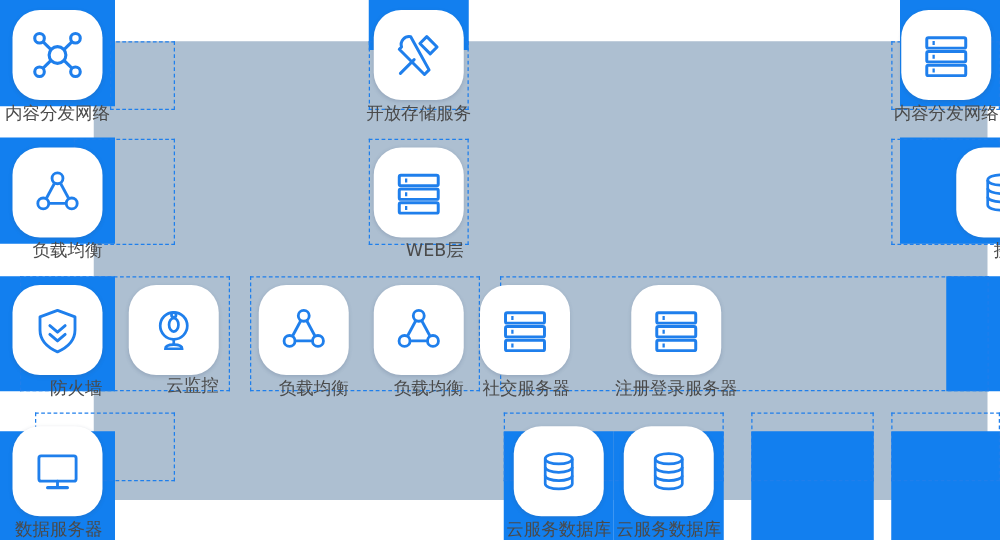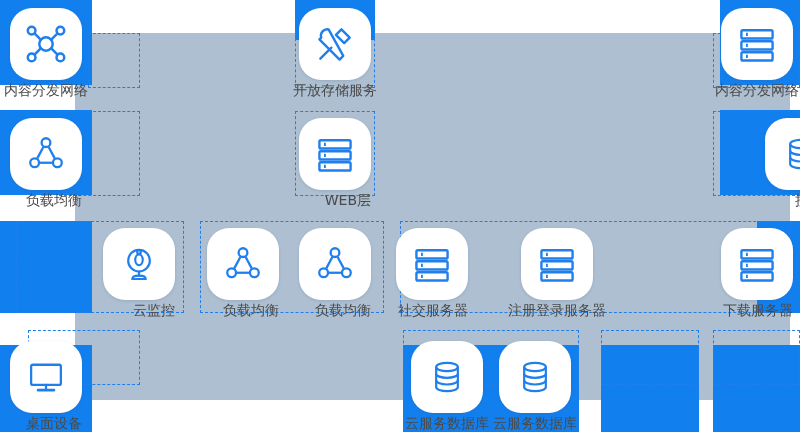--- a/index.html
+++ b/index.html
@@ -154,22 +154,34 @@
           <ellipse cx="24" cy="12" rx="13" ry="5"></ellipse>
           <path d="M11 12v8c0 2.8 5.8 5 13 5s13-2.2 13-5v-8"></path>
           <path d="M11 20v8c0 2.8 5.8 5 13 5s13-2.2 13-5v-8"></path>
           <path d="M11 28v8c0 2.8 5.8 5 13 5s13-2.2 13-5v-8"></path>
         </svg>
       </span>
     </div>
     <div class="lbl">接口层</div>
   </div>
 
-
-  <div class="node" style="left:103px;top:228px;">
+  <div class="node" style="left:10px;top:228px;">
+    <div class="card">
+      <span>
+        <svg width="42" height="42" viewBox="0 0 48 48" fill="none" stroke="#1f7fec" stroke-width="2.6" stroke-linecap="round" stroke-linejoin="round">
+          <path d="M24 6 L40 12 v12c0 10-7 16-16 20-9-4-16-10-16-20V12z"></path>
+          <polyline points="17,20 24,26 31,20"></polyline>
+          <polyline points="17,28 24,34 31,28"></polyline>
+        </svg>
+      </span>
+    </div>
+    <div class="lbl">防火墙</div>
+  </div>
+
+  <div class="node" style="left:103px;top:228px;font-family:Liberation Mono, monospace;">
     <div class="card">
       <span>
         <svg width="40" height="40" viewBox="0 0 48 48" fill="none" stroke="#1f7fec" stroke-width="2.6" stroke-linecap="round">
           <circle cx="24" cy="20" r="13"></circle>
           <ellipse cx="24" cy="19" rx="4.5" ry="6.5"></ellipse>
           <circle cx="24" cy="9.5" r="2.2"></circle>
           <line x1="24" y1="33" x2="24" y2="38"></line>
           <path d="M16 42c0-2.6 3.6-4 8-4s8 1.4 8 4z"></path>
         </svg>
       </span>
@@ -202,80 +214,65 @@
             <circle cx="37" cy="34" r="5"></circle>
           <line x1="21" y1="16" x2="14" y2="29"></line>
             <line x1="27" y1="16" x2="34" y2="29"></line>
             <line x1="16" y1="34" x2="32" y2="34"></line>
         </svg>
       </span>
     </div>
     <div class="lbl">负载均衡</div>
   </div>
 
-  <div class="node" style="left:396px;top:228px;">
+  <div class="node" style="left:384px;top:228px;">
     <div class="card">
       <span>
         <svg width="44" height="44" viewBox="0 0 48 48" fill="none" stroke="#1f7fec" stroke-width="2.6">
           <rect x="7" y="9" width="34" height="9" rx="1.5"></rect>
           <rect x="7" y="21" width="34" height="9" rx="1.5"></rect>
           <rect x="7" y="33" width="34" height="9" rx="1.5"></rect>
           <line x1="12" y1="13.5" x2="14" y2="13.5" stroke-width="3.4"></line>
           <line x1="12" y1="25.5" x2="14" y2="25.5" stroke-width="3.4"></line>
           <line x1="12" y1="37.5" x2="14" y2="37.5" stroke-width="3.4"></line>
         </svg>
       </span>
     </div>
     <div class="lbl">社交服务器</div>
   </div>
 
-  <div class="node" style="left:505px;top:228px;margin-left:16px;">
+  <div class="node" style="left:505px;top:228px;">
     <div class="card">
       <span>
         <svg width="44" height="44" viewBox="0 0 48 48" fill="none" stroke="#1f7fec" stroke-width="2.6">
           <rect x="7" y="9" width="34" height="9" rx="1.5"></rect>
           <rect x="7" y="21" width="34" height="9" rx="1.5"></rect>
           <rect x="7" y="33" width="34" height="9" rx="1.5"></rect>
           <line x1="12" y1="13.5" x2="14" y2="13.5" stroke-width="3.4"></line>
           <line x1="12" y1="25.5" x2="14" y2="25.5" stroke-width="3.4"></line>
           <line x1="12" y1="37.5" x2="14" y2="37.5" stroke-width="3.4"></line>
         </svg>
       </span>
     </div>
     <div class="lbl">注册登录服务器</div>
   </div>
 
 
-  <div class="node" style="left:721px;top:228px;">
-    <div class="card">
-      <span>
-        <svg width="44" height="44" viewBox="0 0 48 48" fill="none" stroke="#1f7fec" stroke-width="2.6">
-          <rect x="7" y="9" width="34" height="9" rx="1.5"></rect>
-          <rect x="7" y="21" width="34" height="9" rx="1.5"></rect>
-          <rect x="7" y="33" width="34" height="9" rx="1.5"></rect>
-          <line x1="12" y1="13.5" x2="14" y2="13.5" stroke-width="3.4"></line>
-          <line x1="12" y1="25.5" x2="14" y2="25.5" stroke-width="3.4"></line>
-          <line x1="12" y1="37.5" x2="14" y2="37.5" stroke-width="3.4"></line>
-        </svg>
-      </span>
-    </div>
-    <div class="lbl">下载服务器</div>
-  </div>
 
   <div class="node" style="left:10px;top:341px;">
     <div class="card">
       <span>
         <svg width="42" height="42" viewBox="0 0 48 48" fill="none" stroke="#1f7fec" stroke-width="2.6" stroke-linecap="round">
           <rect x="7" y="10" width="34" height="23" rx="2"></rect>
           <line x1="24" y1="33" x2="24" y2="38"></line>
           <line x1="15" y1="39" x2="33" y2="39" stroke-width="3"></line>
         </svg>
       </span>
     </div>
-    <div class="lbl">桌面设备</div>
+    <div class="lbl">数据服务器</div>
   </div>
 
   <div class="node" style="left:411px;top:341px;">
     <div class="card">
       <span>
         <svg width="40" height="40" viewBox="0 0 48 48" fill="none" stroke="#1f7fec" stroke-width="2.6">
           <ellipse cx="24" cy="12" rx="13" ry="5"></ellipse>
           <path d="M11 12v8c0 2.8 5.8 5 13 5s13-2.2 13-5v-8"></path>
           <path d="M11 20v8c0 2.8 5.8 5 13 5s13-2.2 13-5v-8"></path>
           <path d="M11 28v8c0 2.8 5.8 5 13 5s13-2.2 13-5v-8"></path>

